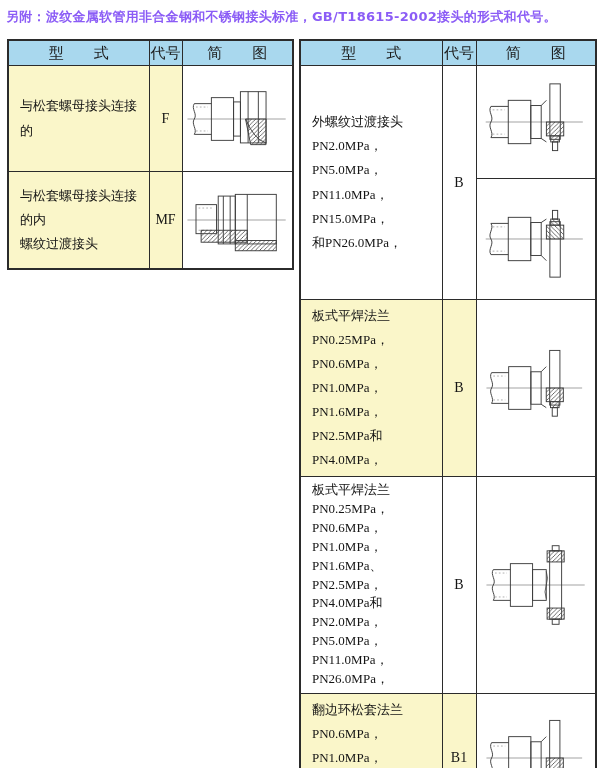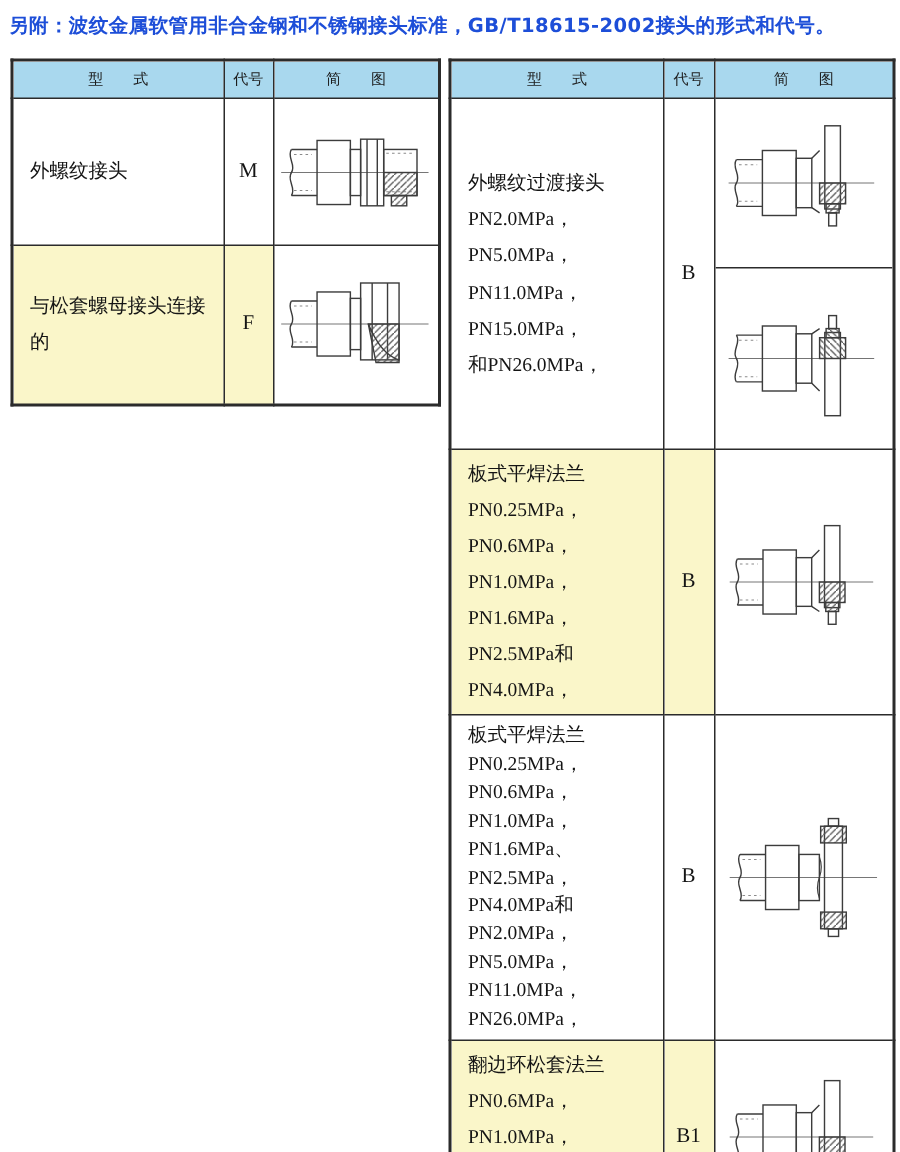--- a/index.html
+++ b/index.html
@@ -10,30 +10,30 @@
   }
   html,body{margin:0;padding:0;}
   body{
     width:600px;height:768px;position:relative;overflow:hidden;
     background:var(--page-bg);
     font-family:"DejaVu Sans",sans-serif;
     color:#111;
   }
   .page-title{
     position:absolute;left:6px;top:8px;width:592px;
-    font-size:13px;font-weight:bold;letter-spacing:.3px;color:#1d4ed8;
+    font-size:13px;font-weight:bold;letter-spacing:.3px;color:#8b5cf6;
   }
   .tables{
     position:absolute;left:7px;top:39px;display:flex;gap:5px;align-items:flex-start;
   }
   table{border-collapse:collapse;table-layout:fixed;border:2px solid var(--border);}
   th,td{border:1px solid var(--border);padding:0;overflow:hidden;}
   th{
     background:var(--header-bg);height:24px;
-    font-size:10px;font-weight:normal;color:#1c1c1c;text-align:center;
+    font-size:15px;font-weight:normal;color:#1c1c1c;text-align:center;
   }
   td.type-cell{
     font-family:"Liberation Serif","DejaVu Sans",serif;
     font-size:13px;line-height:1.85;white-space:pre-line;
     vertical-align:middle;text-align:left;
     padding:4px 4px 4px 11px;color:#141414;
   }
   td.type-cell.tight{line-height:1.45;}
   td.code-cell{
     font-family:"Liberation Serif",serif;
@@ -184,35 +184,36 @@
         <col style="width:111px">
       </colgroup>
     <thead>
       <tr>
         <th>型　　式</th>
         <th>代号</th>
         <th>简　　图</th>
       </tr>
     </thead>
     <tbody>
-      <tr style="height:98px">
-        <td class="type-cell">外螺纹接头</td>
-        <td class="code-cell">M</td>
-        <td class="diag-cell">
-            <svg class="diag" viewBox="0 0 120 96">
-              <use href="#fit-m"></use>
-            </svg>
-          </td>
-      </tr>
       <tr class="hl" style="height:106px">
         <td class="type-cell">与松套螺母接头连接的</td>
         <td class="code-cell">F</td>
         <td class="diag-cell">
             <svg class="diag" viewBox="0 0 120 96">
               <use href="#fit-f"></use>
+            </svg>
+          </td>
+      </tr>
+      <tr class="hl" style="height:97px">
+        <td class="type-cell">与松套螺母接头连接的内
+螺纹过渡接头</td>
+        <td class="code-cell">MF</td>
+        <td class="diag-cell">
+            <svg class="diag" viewBox="0 0 120 96">
+              <use href="#fit-mf"></use>
             </svg>
           </td>
       </tr>
     </tbody>
   </table>
 
   <table style="width:296px;">
     <colgroup>
         <col style="width:142px">
         <col style="width:34px">

